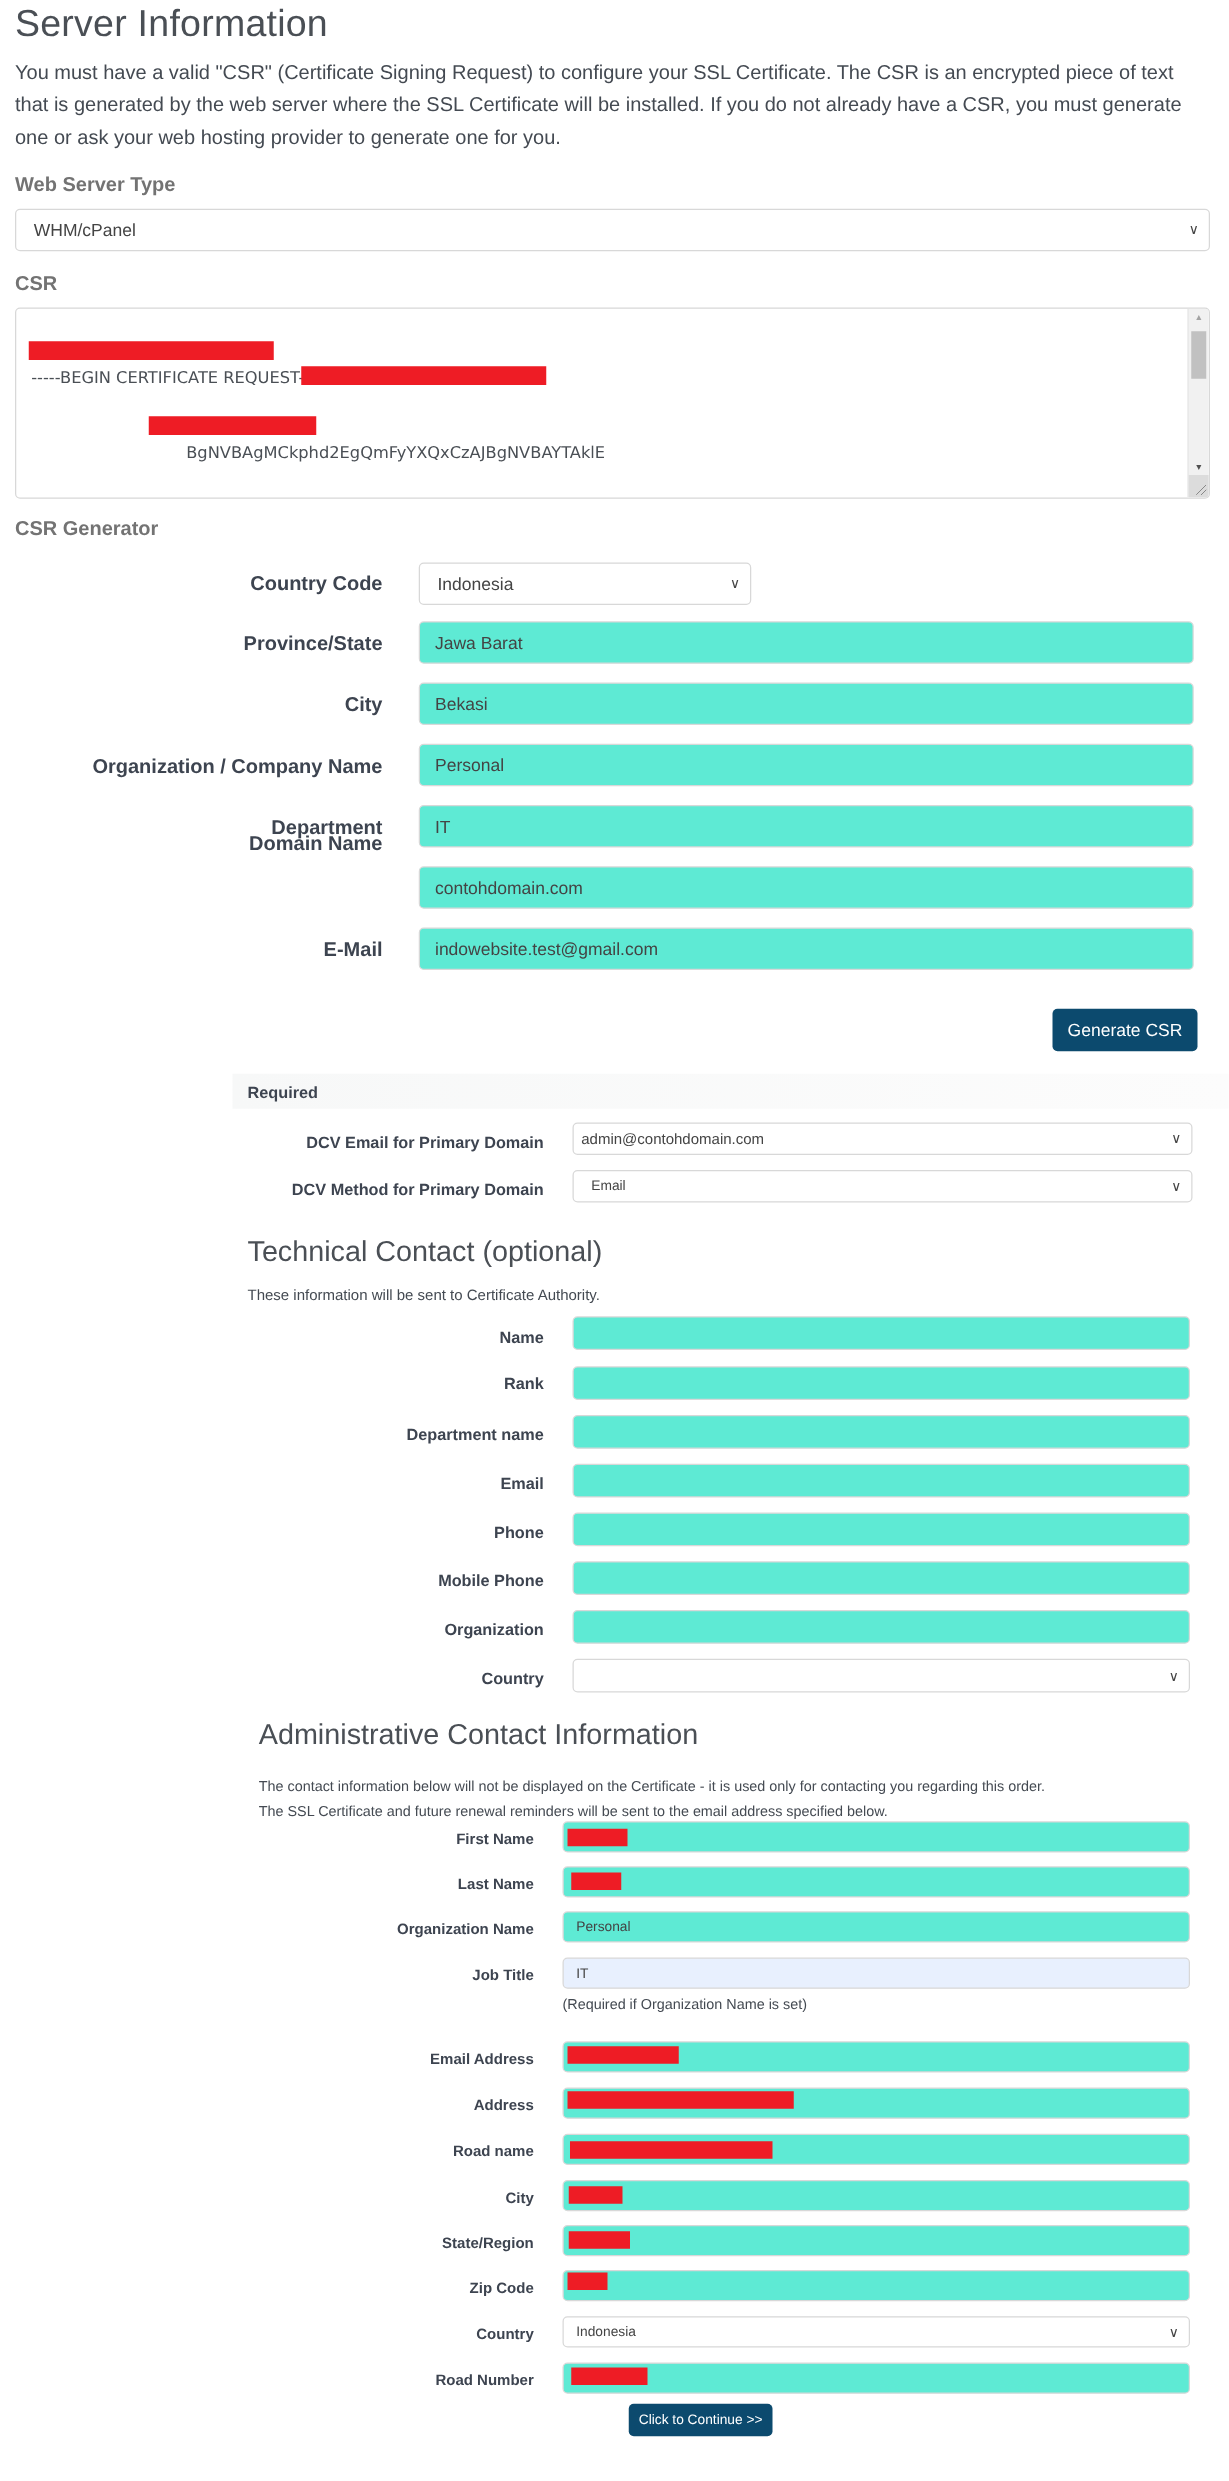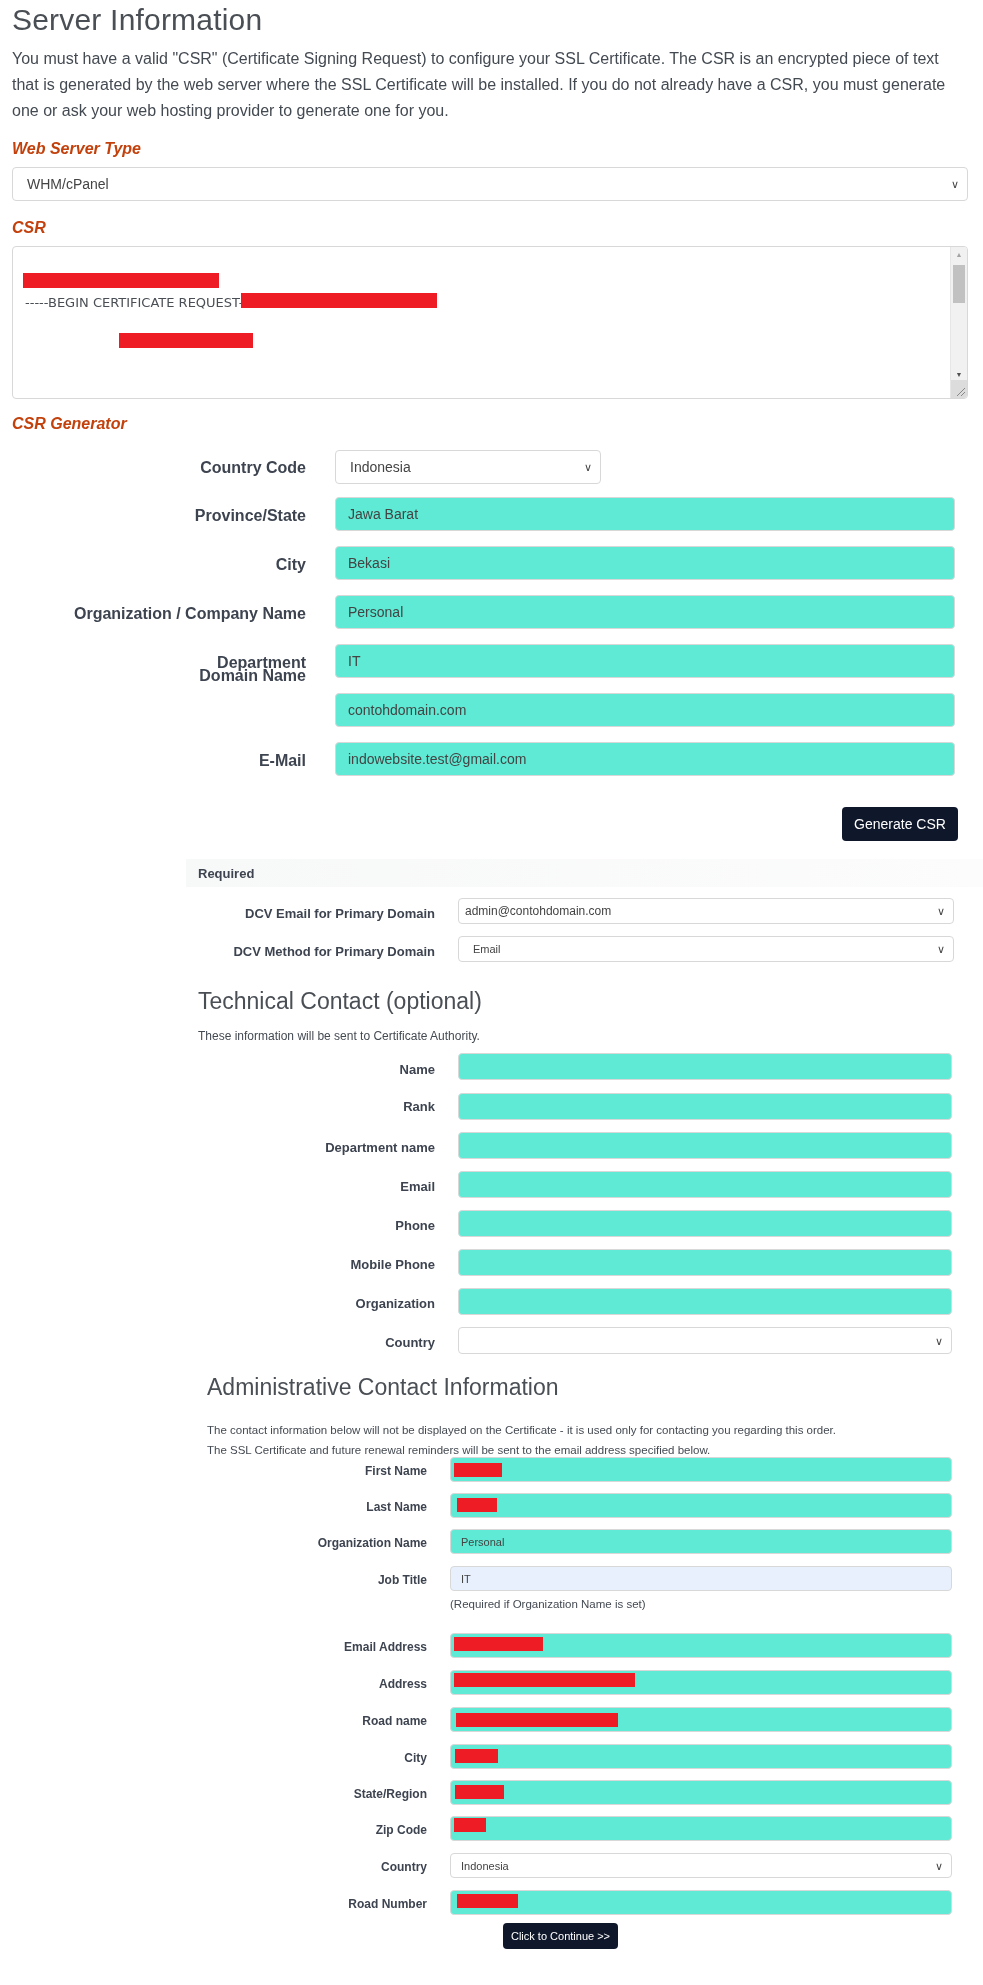--- a/index.html
+++ b/index.html
@@ -11,21 +11,21 @@
   }
   .abs { position: absolute; }
   .page-title {
     left: 12px; top: 0px; font-size: 30px; font-weight: 300; color: #4a4f55;
     letter-spacing: 0.2px; line-height: 40px;
   }
   .intro {
     left: 12px; top: 46px; width: 955px; font-size: 16px; line-height: 26px; color: #444a52;
   }
   .section-label {
-    font-size: 16px; font-weight: bold; color: #c2410c; font-style: italic;
+    font-size: 16px; font-weight: bold; color: #737373;
   }
   .select {
     border: 1px solid #d8d8d8; border-radius: 4px; background: #fff;
     font-size: 14px; color: #444; display: flex; align-items: center; padding-left: 14px;
   }
   .select .chev {
     position: absolute; right: 8px; top: 50%; transform: translateY(-50%);
     font-size: 11px; color: #444;
   }
   .textarea {
@@ -55,21 +55,21 @@
   .lbl-sm { font-size: 12px; }
   .input {
     position: absolute; border: 1px solid #d8d8d8; border-radius: 4px; background: #5eead4;
     display: flex; align-items: center; color: #444; overflow: hidden;
   }
   .input.lg { font-size: 14px; padding-left: 12px; }
   .input.md { font-size: 12px; padding-left: 10px; }
   .input.sm { font-size: 11px; padding-left: 10px; }
   .input.autofill { background: #e8f0fe; }
   .btn-blue {
-    position: absolute; background: #0f172a; color: #fff; border-radius: 4px;
+    position: absolute; background: #0c4a6e; color: #fff; border-radius: 4px;
     display: flex; align-items: center; justify-content: center;
   }
   .settings-bar {
     left: 186px; top: 859px; width: 797px; height: 28px;
     background: linear-gradient(to right, #f7f8f8, #fcfcfc);
     font-size: 13px; font-weight: bold; color: #3d4450; padding-left: 12px;
     display: flex; align-items: center;
   }
   .h2 { font-size: 23px; font-weight: 300; color: #4a4f55; }
   .note { font-size: 12px; color: #444a52; }
@@ -84,20 +84,21 @@
 <div class="abs section-label" style="left:12px;top:140px;">Web Server Type</div>
 <div class="abs select" style="left:12px;top:167px;width:956px;height:34px;">
   <span>WHM/cPanel</span>
   <span class="chev">∨</span>
 </div>
 
 <div class="abs section-label" style="left:12px;top:219px;">CSR</div>
 <div class="abs textarea" style="left:12px;top:246px;width:956px;height:153px;">
   <div class="csr-lines">
     <div>-----BEGIN CERTIFICATE REQUEST-----</div>
+    <div>                              BgNVBAgMCkphd2EgQmFyYXQxCzAJBgNVBAYTAklE</div>
     
     
     
     
     
   </div>
   <div class="redact" style="left:10px;top:26px;width:196px;height:15px;"></div>
   <div class="redact" style="left:228px;top:46px;width:196px;height:15px;"></div>
   <div class="redact" style="left:106px;top:86px;width:134px;height:15px;"></div>
   <div class="scrollbar">

